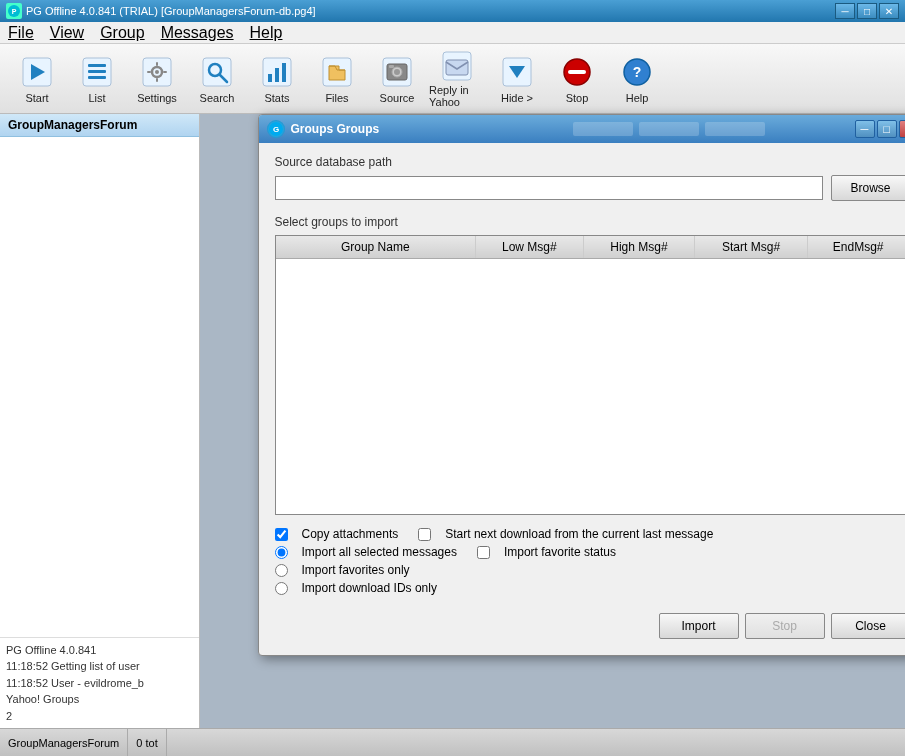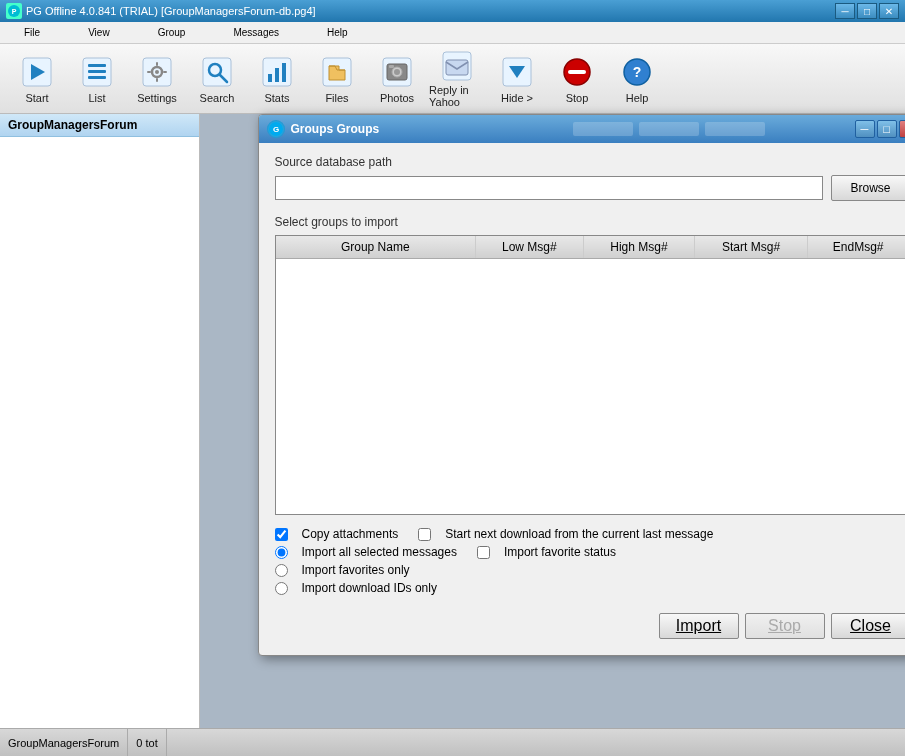--- a/index.html
+++ b/index.html
@@ -48,26 +48,27 @@
 
     
     .menu-bar {
       background: #f0f0f0;
       height: 22px;
       display: flex;
       align-items: center;
       border-bottom: 1px solid #ccc;
     }
     .menu-item {
-      padding: 2px 24px;
-      font-size: 10px;
+      padding: 2px 8px;
+      font-size: 16px;
       cursor: pointer;
       height: 100%;
       display: flex;
       align-items: center;
+      text-decoration: underline;
     }
 
     
     .toolbar {
       background: linear-gradient(to bottom, #f8f8f8, #e0e0e0);
       height: 70px;
       display: flex;
       align-items: center;
       padding: 4px 8px;
       border-bottom: 1px solid #bbb;
@@ -305,24 +306,23 @@
     .dialog-footer {
       display: flex;
       justify-content: flex-end;
       gap: 6px;
       padding: 8px 0 4px 0;
     }
     .dialog-btn {
       width: 80px; height: 26px;
       background: linear-gradient(to bottom, #f8f8f8, #d8d8d8);
       border: 1px solid #888;
-      font-size: 16px;
+      font-size: 12px;
       cursor: pointer;
       border-radius: 2px;
-      text-decoration: underline;
     }
     .dialog-btn:disabled {
       color: #aaa;
       background: linear-gradient(to bottom, #f0f0f0, #e0e0e0);
       cursor: default;
     }
 
     
     ::-webkit-scrollbar { width: 10px; }
     ::-webkit-scrollbar-track { background: #e0e0e0; }
@@ -423,21 +423,21 @@
   <div class="tool-btn">
     <div class="tool-icon">
       <svg width="32" height="32" viewBox="0 0 32 32">
         <rect x="2" y="2" width="28" height="28" rx="3" fill="#e8f4ff" stroke="#aac0d8" stroke-width="1"></rect>
         <rect x="6" y="8" width="20" height="16" rx="2" fill="#888" stroke="#666" stroke-width="1"></rect>
         <circle cx="16" cy="16" r="5" fill="#ccc" stroke="#aaa" stroke-width="1"></circle>
         <circle cx="16" cy="16" r="3" fill="#999"></circle>
         <rect x="8" y="9" width="5" height="3" rx="1" fill="#aaa"></rect>
       </svg>
     </div>
-    <span>Photos</span>
+    <span>Source</span>
   </div>
   <div class="tool-btn">
     <div class="tool-icon">
       <svg width="32" height="32" viewBox="0 0 32 32">
         <rect x="2" y="2" width="28" height="28" rx="3" fill="#e8f4ff" stroke="#aac0d8" stroke-width="1"></rect>
         <rect x="5" y="10" width="22" height="15" rx="2" fill="#c8d8f0" stroke="#8090b0" stroke-width="1"></rect>
         <path d="M5,12 L16,19 L27,12" fill="none" stroke="#8090b0" stroke-width="1.5"></path>
       </svg>
     </div>
     <span>Reply in Yahoo</span>
@@ -471,20 +471,27 @@
   </div>
 </div>
 
 <div class="main-area" style="position:relative;">
 
   <div class="left-panel">
     <div class="left-panel-header">
       <span>GroupManagersForum</span>
     </div>
     <div class="left-panel-content"></div>
+    <div class="left-panel-log">
+      <div class="log-line">PG Offline 4.0.841</div>
+      <div class="log-line">11:18:52 Getting list of user</div>
+      <div class="log-line">11:18:52 User - evildrome_b</div>
+      <div class="log-line">Yahoo! Groups</div>
+      <div class="log-line">2</div>
+    </div>
   </div>
 
   <div class="right-panel">
 
     <div class="dialog-overlay">
       <div class="dialog">
 
         <div class="dialog-titlebar">
           <div class="dialog-titlebar-icon">
             <svg width="16" height="16" viewBox="0 0 16 16">

